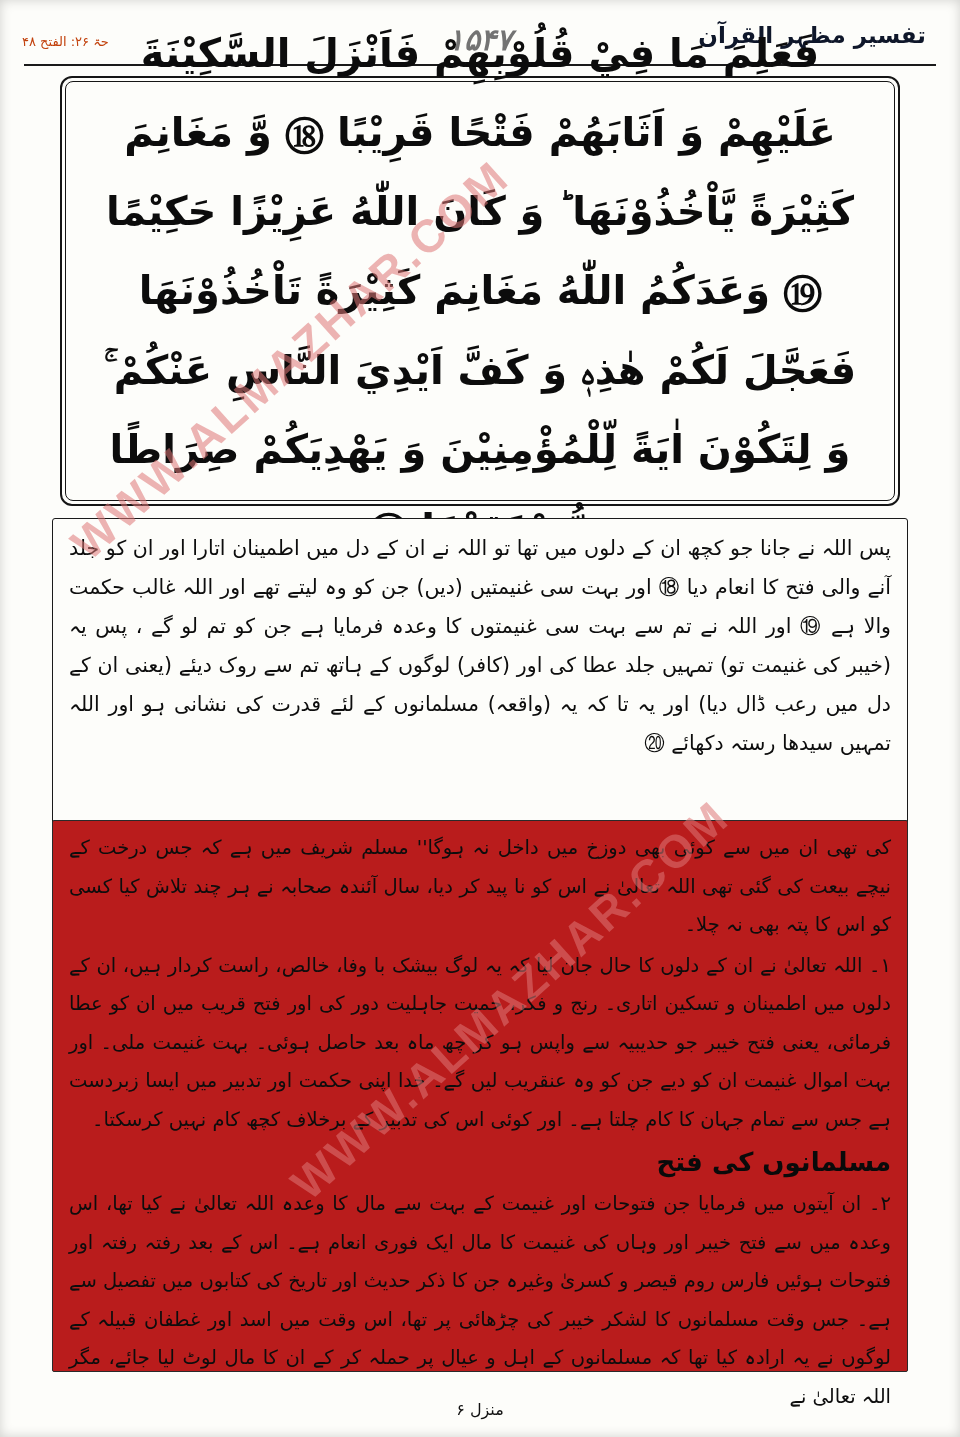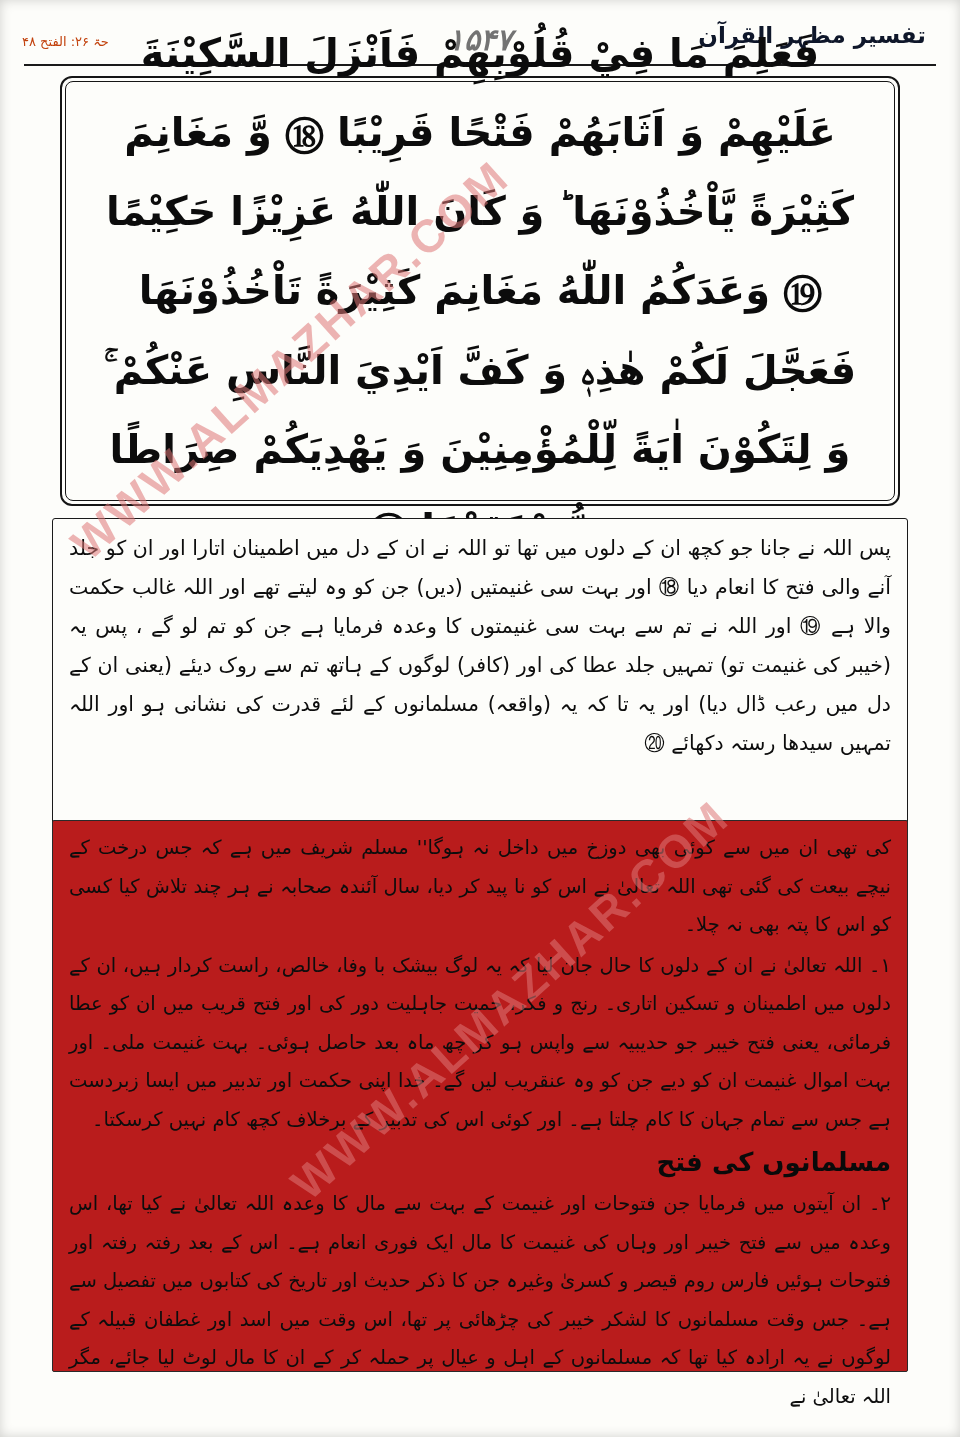--- a/index.html
+++ b/index.html
@@ -96,17 +96,18 @@
     <div class="translation-text">پس اللہ نے جانا جو کچھ ان کے دلوں میں تھا تو اللہ نے ان کے دل میں اطمینان اتارا اور ان کو جلد آنے والی فتح کا انعام دیا ⑱ اور بہت سی غنیمتیں (دیں) جن کو وہ لیتے تھے اور اللہ غالب حکمت والا ہے ⑲ اور اللہ نے تم سے بہت سی غنیمتوں کا وعدہ فرمایا ہے جن کو تم لو گے ، پس یہ (خیبر کی غنیمت تو) تمہیں جلد عطا کی اور (کافر) لوگوں کے ہاتھ تم سے روک دیئے (یعنی ان کے دل میں رعب ڈال دیا) اور یہ تا کہ یہ (واقعہ) مسلمانوں کے لئے قدرت کی نشانی ہو اور اللہ تمہیں سیدھا رستہ دکھائے ⑳</div>
   </div>
 
   <div class="commentary-box">
     <p class="commentary-para">کی تھی ان میں سے کوئی بھی دوزخ میں داخل نہ ہوگا'' مسلم شریف میں ہے کہ جس درخت کے نیچے بیعت کی گئی تھی اللہ تعالیٰ نے اس کو نا پید کر دیا، سال آئندہ صحابہ نے ہر چند تلاش کیا کسی کو اس کا پتہ بھی نہ چلا۔</p>
     <p class="commentary-para">۱۔ اللہ تعالیٰ نے ان کے دلوں کا حال جان لیا کہ یہ لوگ بیشک با وفا، خالص، راست کردار ہیں، ان کے دلوں میں اطمینان و تسکین اتاری۔ رنج و فکر، حمیت جاہلیت دور کی اور فتح قریب میں ان کو عطا فرمائی، یعنی فتح خیبر جو حدیبیہ سے واپس ہو کر چھ ماہ بعد حاصل ہوئی۔ بہت غنیمت ملی۔ اور بہت اموال غنیمت ان کو دیے جن کو وہ عنقریب لیں گے۔ خدا اپنی حکمت اور تدبیر میں ایسا زبردست ہے جس سے تمام جہان کا کام چلتا ہے۔ اور کوئی اس کی تدبیر کے برخلاف کچھ کام نہیں کرسکتا۔</p>
     <div class="commentary-heading">مسلمانوں کی فتح</div>
     <p class="commentary-para">۲۔ ان آیتوں میں فرمایا جن فتوحات اور غنیمت کے بہت سے مال کا وعدہ اللہ تعالیٰ نے کیا تھا، اس وعدہ میں سے فتح خیبر اور وہاں کی غنیمت کا مال ایک فوری انعام ہے۔ اس کے بعد رفتہ رفتہ اور فتوحات ہوئیں فارس روم قیصر و کسریٰ وغیرہ جن کا ذکر حدیث اور تاریخ کی کتابوں میں تفصیل سے ہے۔ جس وقت مسلمانوں کا لشکر خیبر کی چڑھائی پر تھا، اس وقت میں اسد اور غطفان قبیلہ کے لوگوں نے یہ ارادہ کیا تھا کہ مسلمانوں کے اہل و عیال پر حملہ کر کے ان کا مال لوٹ لیا جائے، مگر اللہ تعالیٰ نے</p>
   </div>
 
+  <div class="footer">منزل ۶</div>
 
   <div class="watermark watermark-1">WWW.ALMAZHAR.COM</div>
   <div class="watermark watermark-2">WWW.ALMAZHAR.COM</div>
 
 </div>
 
 </body></html>

